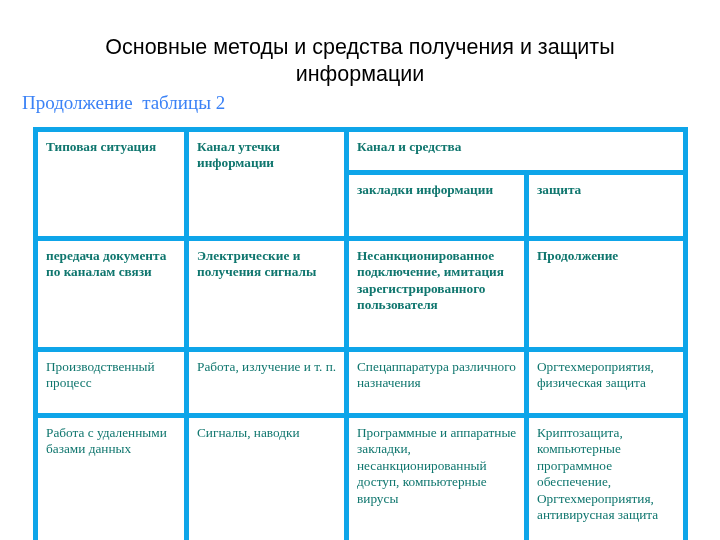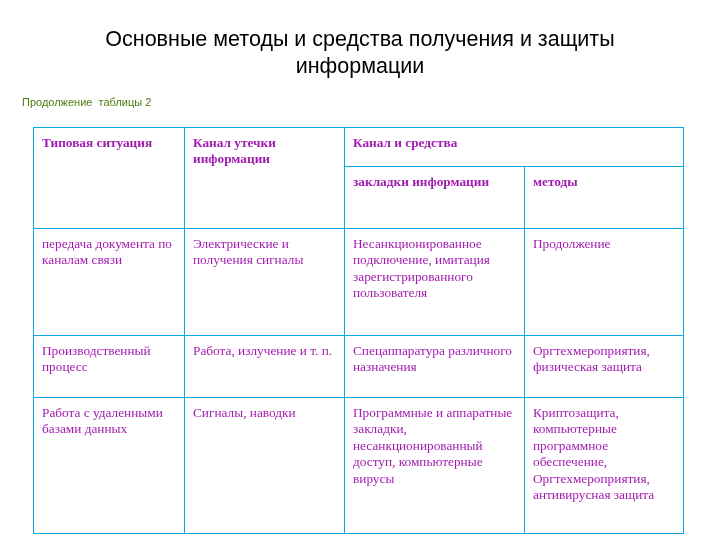--- a/index.html
+++ b/index.html
@@ -15,71 +15,71 @@
   }
   .slide {
     position: relative;
     width: 720px;
     height: 540px;
     box-sizing: border-box;
   }
   .slide-title {
     position: absolute;
     left: 60px;
-    top: 26px;
+    top: 34px;
     width: 600px;
     text-align: center;
     font-family: "Liberation Sans", "DejaVu Sans", sans-serif;
     font-size: 21.5px;
     line-height: 27px;
     color: #000000;
     letter-spacing: 0px;
   }
   .continuation {
     position: absolute;
     left: 22px;
     top: 93px;
-    font-family: Liberation Sans, sans-serif;
-    font-size: 11px;
+    font-family: Liberation Serif, serif;
+    font-size: 19px;
     line-height: 19px;
-    color: #4d7c0f;
+    color: #3b82f6;
     white-space: pre;
   }
   .table-wrap {
     position: absolute;
     left: 33px;
     top: 127px;
     width: 650px;
   }
   table.main-table {
     border-collapse: collapse;
     width: 650px;
     table-layout: fixed;
   }
   table.main-table td {
-    border: 1px solid #0ea5e9;
+    border: 5px solid #0ea5e9;
     vertical-align: top;
     padding: 7px 6px 6px 8px;
     font-family: "Liberation Serif", "DejaVu Serif", serif;
     font-size: 13.3px;
     line-height: 16.4px;
-    color: #a21caf;
+    color: #0f766e;
   }
   td.hdr {
     color: #1d2b63;
     font-weight: bold;
   }
   .c1 { width: 151px; }
   .c2 { width: 160px; }
   .c3 { width: 180px; }
   .c4 { width: 159px; }
 
   .r-head-top td { height: 25px; }
   .r-head-sub td { height: 48px; }
-  .r-body-1 td { height: 93px; }
+  .r-body-1 td { height: 93px; font-weight: bold; }
   .r-body-2 td { height: 48px; }
   .r-body-3 td { height: 122px; margin-top: 16px; }
 </style>
 </head>
 <body>
 
 <div class="slide">
 
   <div class="slide-title">Основные методы и средства получения и защиты информации</div>
 
@@ -94,21 +94,21 @@
           <col class="c4">
       </colgroup>
       <tbody>
         <tr class="r-head-top">
           <td class="hdr" rowspan="2">Типовая ситуация</td>
           <td class="hdr" rowspan="2">Канал утечки информации</td>
           <td class="hdr" colspan="2">Канал и средства</td>
         </tr>
         <tr class="r-head-sub">
           <td class="hdr">закладки информации</td>
-          <td class="hdr">методы</td>
+          <td class="hdr">защита</td>
         </tr>
 
         <tr class="r-body-1">
           <td>передача документа по каналам связи</td>
           <td>Электрические и получения сигналы</td>
           <td>Несанкционированное подключение, имитация зарегистрированного пользователя</td>
           <td>Продолжение</td>
         </tr>
 
         <tr class="r-body-2">

